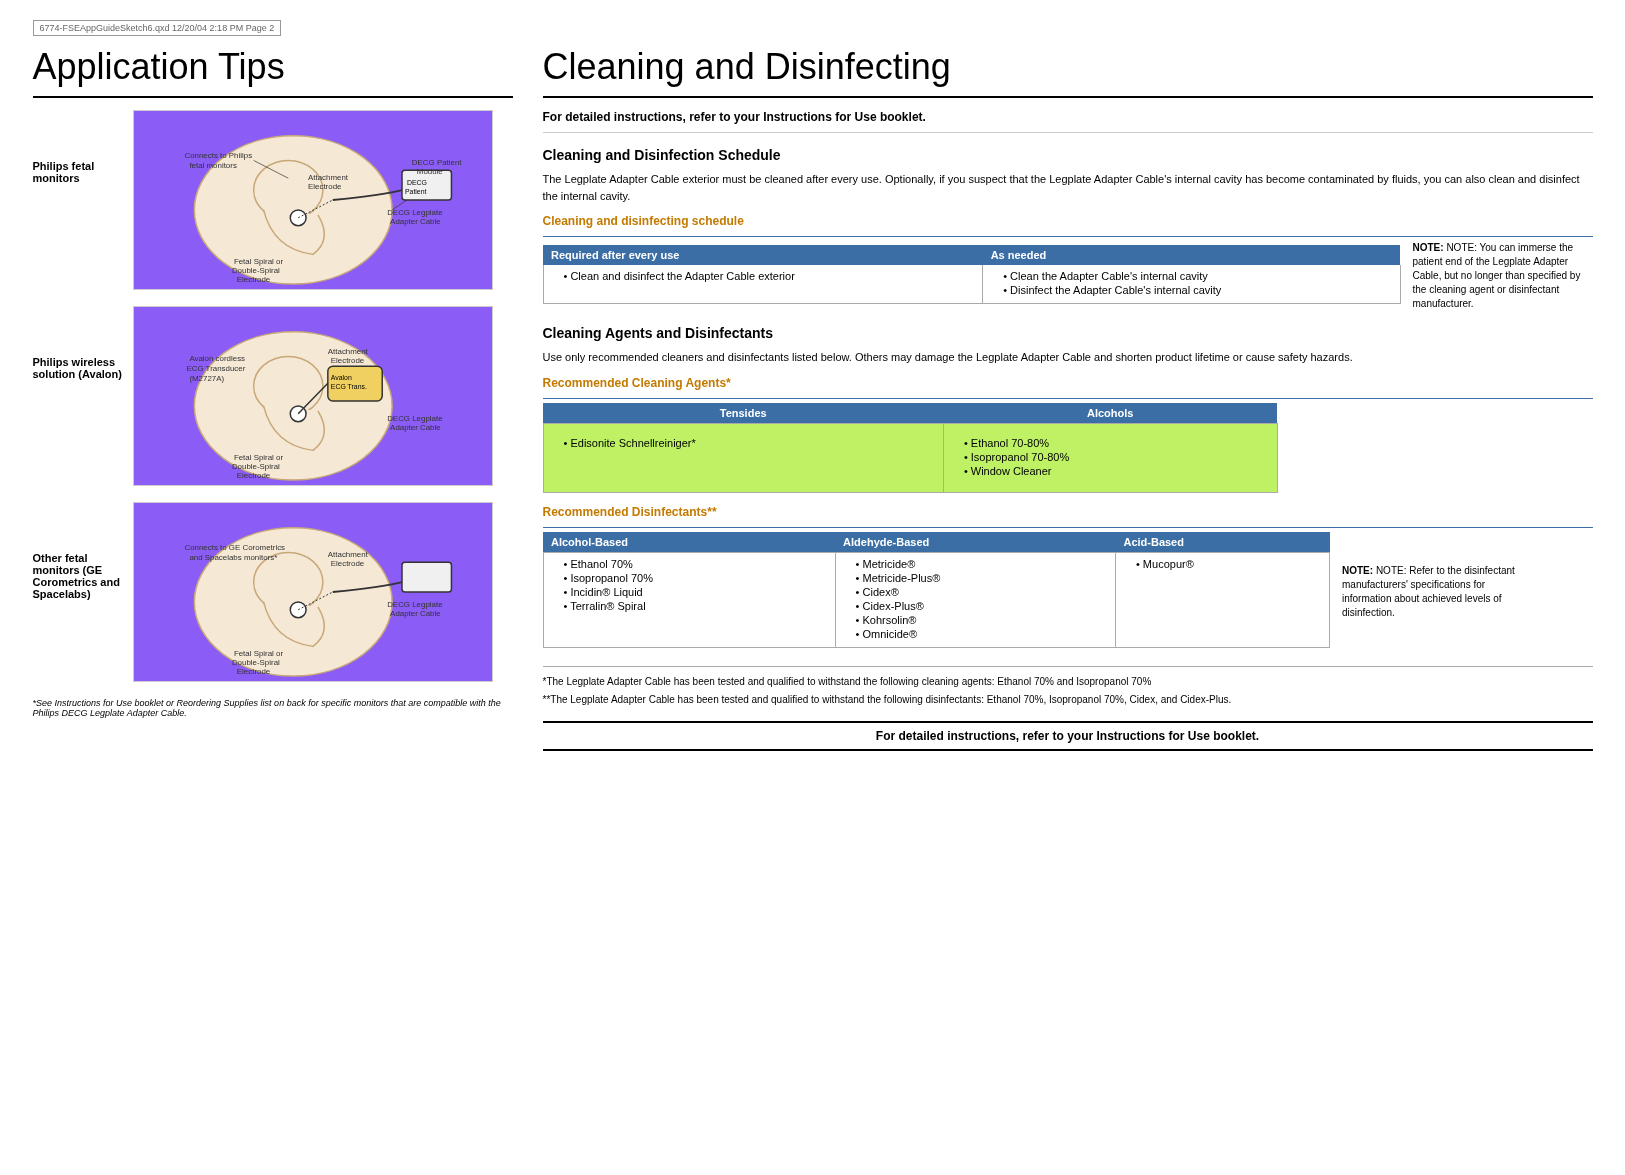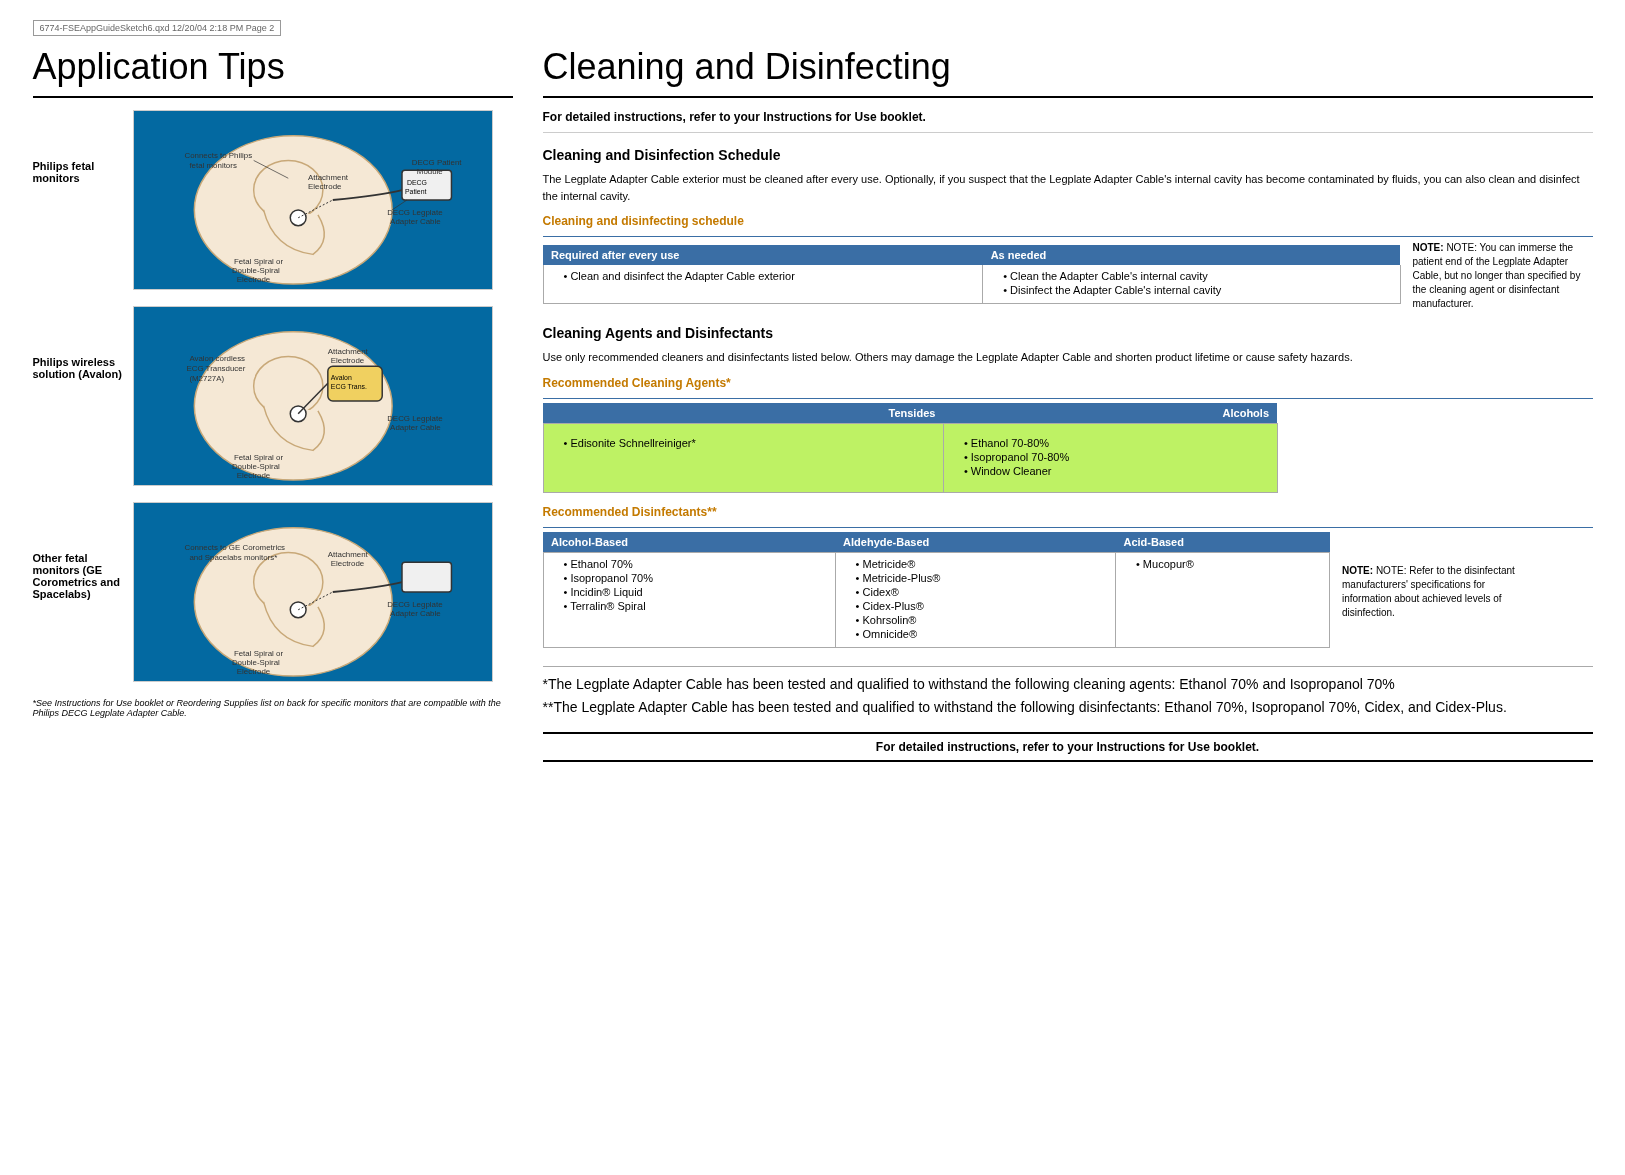--- a/index.html
+++ b/index.html
@@ -72,21 +72,21 @@
       font-size: 11px;
       font-weight: bold;
       padding-top: 50px;
       flex-shrink: 0;
     }
     .monitor-diagram {
       border: 1px solid #ccc;
       width: 360px;
       height: 180px;
       position: relative;
-      background: #0369a1;
+      background: #8b5cf6;
       overflow: hidden;
     }
     
     .diagram-svg {
       width: 100%;
       height: 100%;
     }
     
     .right-col .page-title {
       font-size: 36px;
@@ -131,21 +131,21 @@
     .agents-table {
       width: 70%;
       border-collapse: collapse;
       font-size: 11px;
       margin-bottom: 4px;
     }
     .agents-table th {
       background: #3a6ea5;
       color: #fff;
       padding: 4px 8px;
-      text-align: right;
+      text-align: center;
     }
     .agents-table td {
       border: 1px solid #aaa;
       padding: 13px 8px;
       vertical-align: top;
       background: #bef264;
     }
     
     .disinfect-table {
       width: 75%;
@@ -182,21 +182,21 @@
     
     .bullet-item {
       padding-left: 12px;
       margin-bottom: 2px;
     }
     .bullet-item::before {
       content: "• ";
     }
     
     .footnote {
-      font-size: 14px;
+      font-size: 10px;
       line-height: 1.4;
       margin-bottom: 4px;
     }
     .bottom-footer {
       text-align: center;
       font-weight: bold;
       font-size: 12px;
       border-top: 2px solid #000;
       border-bottom: 2px solid #000;
       padding: 6px 0;

